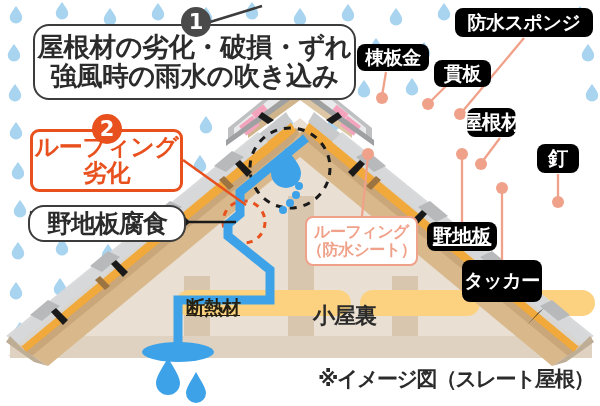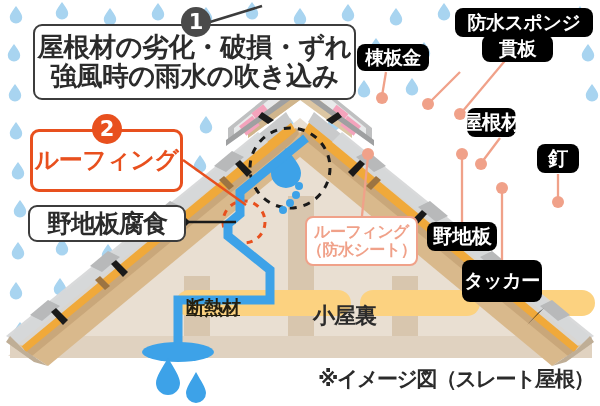--- a/index.html
+++ b/index.html
@@ -4,45 +4,45 @@
 <style>
   html,body{margin:0;padding:0;background:#fff;}
   body{font-family:"DejaVu Sans","Liberation Sans",sans-serif;}
   #stage{position:relative;width:600px;height:406px;overflow:hidden;background:#ffffff;}
   #art{position:absolute;left:0;top:0;width:600px;height:406px;}
 
   
   .cbox{position:absolute;box-sizing:border-box;display:flex;flex-direction:column;
         align-items:center;justify-content:center;background:#fff;text-align:center;
         font-weight:bold;line-height:1.08;}
-  .cbox.dark{border:2.5px solid #3C3C3C;border-radius:9px;color:#2B2B2B;}
+  .cbox.dark{border:2.5px solid #3C3C3C;border-radius:16px;color:#2B2B2B;}
   .cbox.orange{border:3px solid #E8501E;border-radius:9px;color:#E8501E;}
 
   #callout1{left:33px;top:24px;width:323px;height:76px;font-size:26.5px;letter-spacing:-.5px;}
   #callout1 .ln{display:block;}
   #callout2{left:30px;top:129px;width:153px;height:63px;font-size:24px;letter-spacing:-.5px;}
   #callout3{left:28px;top:205px;width:158px;height:37px;font-size:25px;letter-spacing:-1px;}
 
   
   .badge{position:absolute;width:30px;height:30px;border-radius:50%;color:#fff;
          font-size:21px;font-weight:bold;display:flex;align-items:center;
          justify-content:center;line-height:1;}
   #badge1{left:181px;top:7px;background:#4A4A4A;}
   #badge2{left:92px;top:114px;background:#E8501E;}
 
   
   .pill{position:absolute;background:#000000;color:#fff;font-weight:bold;
         border-radius:8px;display:flex;align-items:center;justify-content:center;
         box-sizing:border-box;letter-spacing:-.5px;white-space:nowrap;}
   #lbl-munaban{left:357px;top:44px;width:72px;height:27px;font-size:19px;}
-  #lbl-nukiita{left:434px;top:35px;width:71px;height:27px;font-size:19px;margin-left:48px;}
+  #lbl-nukiita{left:434px;top:60px;width:57px;height:27px;font-size:19px;}
   #lbl-sponge{left:455px;top:8px;width:138px;height:29px;font-size:19px;}
   #lbl-yanezai{left:467px;top:108px;width:49px;height:29px;font-size:20px;}
   #lbl-kugi{left:537px;top:144px;width:42px;height:29px;font-size:20px;}
-  #lbl-nojiita{left:427px;top:222px;width:70px;height:29px;font-size:20px;}
+  #lbl-nojiita{left:427px;top:222px;width:70px;height:29px;font-size:20px;text-decoration:underline;}
   #lbl-tacker{left:462px;top:260px;width:80px;height:42px;font-size:19px;}
 
   
   #lbl-roofing{position:absolute;left:305px;top:216px;width:113px;height:50px;
         border:2px solid #F0A189;border-radius:8px;background:#fff;color:#F0A189;
         font-weight:bold;font-size:16px;line-height:1.13;display:flex;
         flex-direction:column;align-items:center;justify-content:center;
         box-sizing:border-box;letter-spacing:-.5px;}
   #lbl-roofing .ln{display:block;white-space:nowrap;}
 
@@ -279,20 +279,21 @@
   </svg>
 
   <div class="cbox dark" id="callout1">
     <span class="ln">屋根材の劣化・破損・ずれ</span>
     <span class="ln">強風時の雨水の吹き込み</span>
   </div>
   <div class="badge" id="badge1">1</div>
 
   <div class="cbox orange" id="callout2">
     <span class="ln">ルーフィング</span>
+    <span class="ln">劣化</span>
   </div>
   <div class="badge" id="badge2">2</div>
 
   <div class="cbox dark" id="callout3">
     <span class="ln">野地板腐食</span>
   </div>
 
   <div class="pill" id="lbl-munaban">棟板金</div>
   <div class="pill" id="lbl-nukiita">貫板</div>
   <div class="pill" id="lbl-sponge">防水スポンジ</div>

